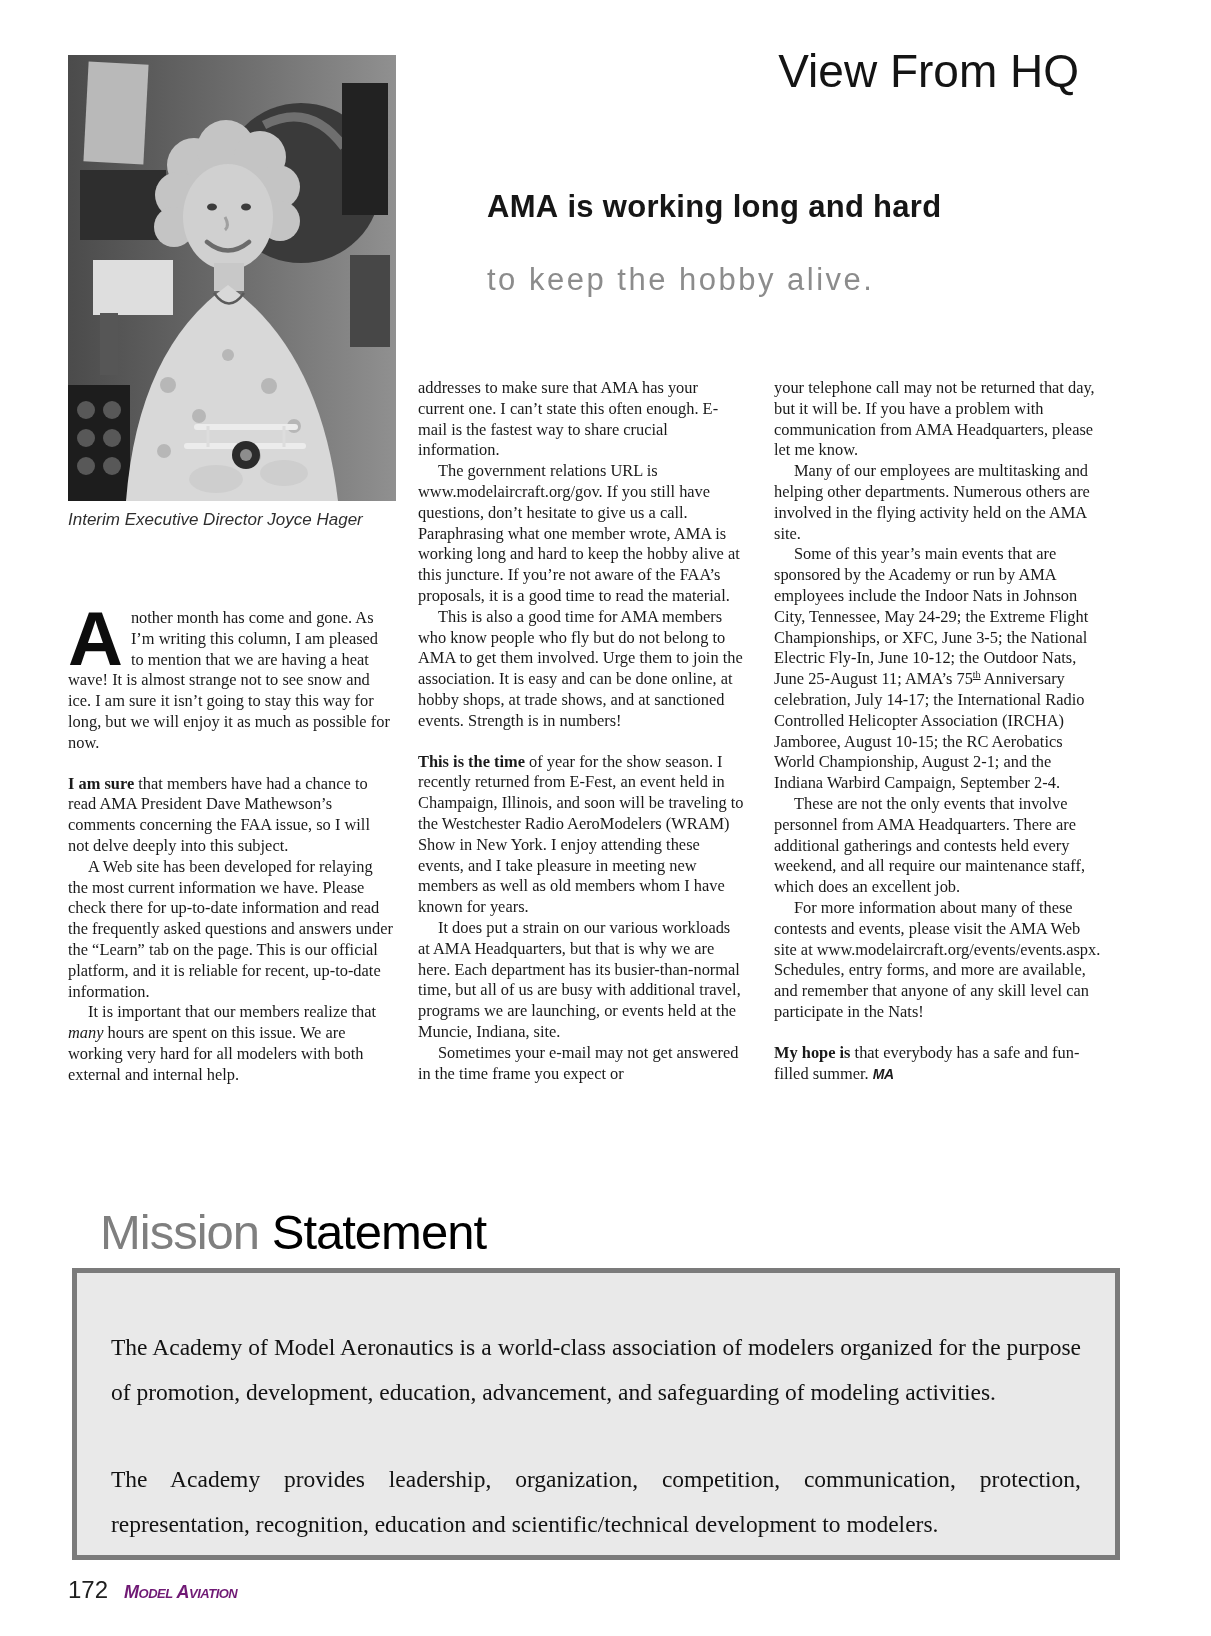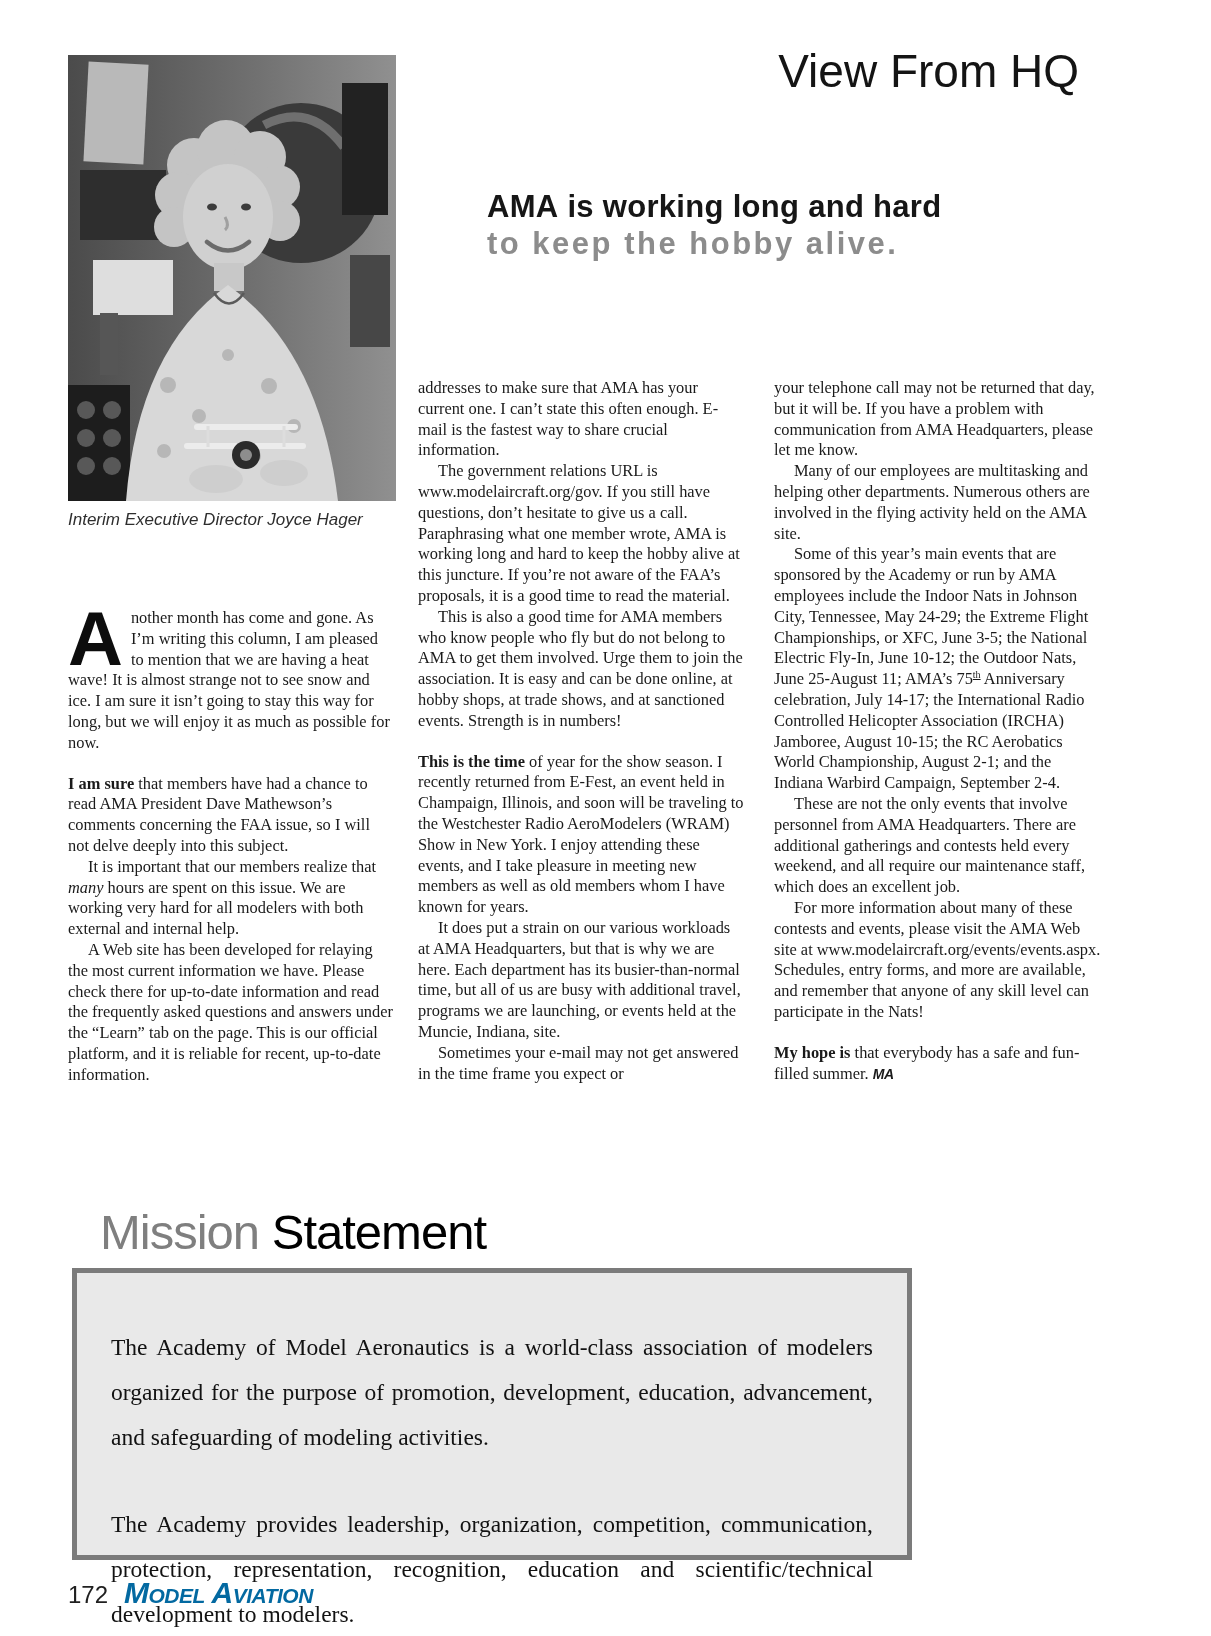--- a/index.html
+++ b/index.html
@@ -22,22 +22,22 @@
   .photo-caption{
     position:absolute;left:68px;top:510px;width:340px;
     font-family:"Liberation Sans",sans-serif;font-style:italic;
     font-size:17px;color:#2e2e2e;
   }
   
   .headline{position:absolute;left:487px;top:188px;width:545px;
     font-family:"Liberation Sans",sans-serif;}
   .headline .hl1{font-size:31px;font-weight:700;color:#161616;letter-spacing:.3px;line-height:37px;}
   .headline .hl1 .hl-lead{font-weight:800;}
-  .headline .hl2{font-size:31px;font-weight:700;color:var(--headline-gray,#8c8c8c);
-    letter-spacing:2.5px;line-height:37px;}
+  .headline .hl2{font-size:31px;font-weight:400;color:var(--headline-gray,#8c8c8c);
+    letter-spacing:2.5px;line-height:37px;margin-top:36px;}
   
   .col{position:absolute;font-size:16.4px;line-height:20.8px;text-align:left;}
   .col-1{left:68px;top:608px;width:326px;}
   .col-2{left:418px;top:378px;width:328px;}
   .col-3{left:762px;top:378px;width:329px;margin-left:12px;}
   .col p{margin:0;}
   .col p.indent{text-indent:20px;}
   .col p.space{margin-top:20px;}
   .dropcap{
     float:left;font-family:"Liberation Sans",sans-serif;font-weight:bold;
@@ -50,35 +50,35 @@
   }
   
   .mission-heading{
     position:absolute;left:100px;top:1204px;
     font-family:"Liberation Sans",sans-serif;font-size:49px;font-weight:400;
     letter-spacing:-1px;
   }
   .mission-heading .mh1{color:var(--mission-gray,#7f7f7f);}
   .mission-heading .mh2{color:#000000;}
   .mission-box{
-    position:absolute;left:72px;top:1268px;width:840px;height:292px;
+    position:absolute;left:72px;top:1268px;width:1048px;height:292px;
     background:var(--box-bg,#e9e9e9);border:5px solid var(--box-border,#7b7b7b);
     box-sizing:border-box;padding:52px 34px 0 34px;
   }
   .mission-box p{
     margin:0 0 42px 0;font-size:23.5px;line-height:45px;text-align:justify;color:#121212;
   }
   
   .footer{position:absolute;left:68px;top:1576px;display:flex;align-items:baseline;}
   .footer .pagenum{
     font-family:"Liberation Sans",sans-serif;font-size:24px;color:#202020;font-weight:400;
   }
   .footer .maglogo{
     margin-left:16px;font-family:"Liberation Sans",sans-serif;font-weight:bold;
-    font-style:italic;font-variant:small-caps;font-size:30px;color:#0369a1;letter-spacing:-0.5px;
+    font-style:italic;font-variant:small-caps;font-size:18px;color:#701a75;letter-spacing:-0.5px;
   }
 </style>
 </head>
 <body>
 
 <div class="page">
 
   <div class="masthead-title">View From HQ</div>
 
   <div class="photo">
@@ -147,22 +147,22 @@
   <div class="photo-caption">Interim Executive Director Joyce Hager</div>
 
   <div class="headline">
     <div class="hl1"><span class="hl-lead">AMA</span><span> is working long and hard</span></div>
     <div class="hl2">to keep the hobby alive.</div>
   </div>
 
   <div class="col col-1">
       <p><span class="dropcap">A</span><span>nother month has come and gone. As I’m writing this column, I am pleased to mention that we are having a heat wave! It is almost strange not to see snow and ice. I am sure it isn’t going to stay this way for long, but we will enjoy it as much as possible for now.</span></p>
       <p class="space"><b>I am sure</b><span> that members have had a chance to read AMA President Dave Mathewson’s comments concerning the FAA issue, so I will not delve deeply into this subject.</span></p>
+      <p class="indent"><span>A Web site has been developed for relaying the most current information we have. Please check there for up-to-date information and read the frequently asked questions and answers under the “Learn” tab on the page. This is our official platform, and it is reliable for recent, up-to-date information.</span></p>
       <p class="indent"><span>It is important that our members realize that </span><i>many</i><span> hours are spent on this issue. We are working very hard for all modelers with both external and internal help.</span></p>
-      <p class="indent"><span>A Web site has been developed for relaying the most current information we have. Please check there for up-to-date information and read the frequently asked questions and answers under the “Learn” tab on the page. This is our official platform, and it is reliable for recent, up-to-date information.</span></p>
     </div>
   <div class="col col-2">
       <p><span>addresses to make sure that AMA has your current one. I can’t state this often enough. E-mail is the fastest way to share crucial information.</span></p>
       <p class="indent"><span>The government relations URL is www.modelaircraft.org/gov. If you still have questions, don’t hesitate to give us a call. Paraphrasing what one member wrote, AMA is working long and hard to keep the hobby alive at this juncture. If you’re not aware of the FAA’s proposals, it is a good time to read the material.</span></p>
       <p class="indent"><span>This is also a good time for AMA members who know people who fly but do not belong to AMA to get them involved. Urge them to join the association. It is easy and can be done online, at hobby shops, at trade shows, and at sanctioned events. Strength is in numbers!</span></p>
       <p class="space"><b>This is the time</b><span> of year for the show season. I recently returned from E-Fest, an event held in Champaign, Illinois, and soon will be traveling to the Westchester Radio AeroModelers (WRAM) Show in New York. I enjoy attending these events, and I take pleasure in meeting new members as well as old members whom I have known for years.</span></p>
       <p class="indent"><span>It does put a strain on our various workloads at AMA Headquarters, but that is why we are here. Each department has its busier-than-normal time, but all of us are busy with additional travel, programs we are launching, or events held at the Muncie, Indiana, site.</span></p>
       <p class="indent"><span>Sometimes your e-mail may not get answered in the time frame you expect or</span></p>
     </div>
   <div class="col col-3">

